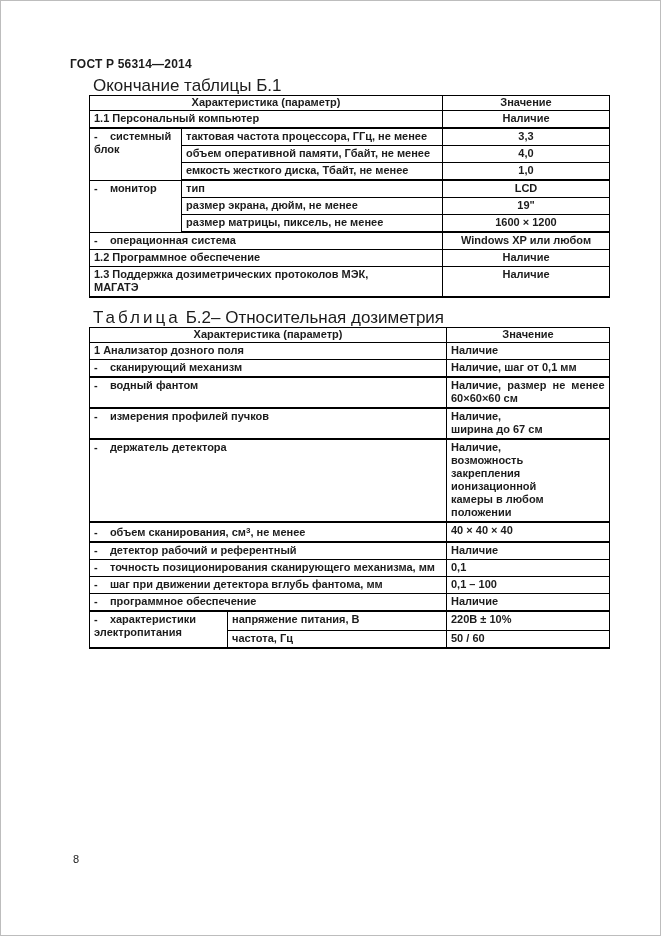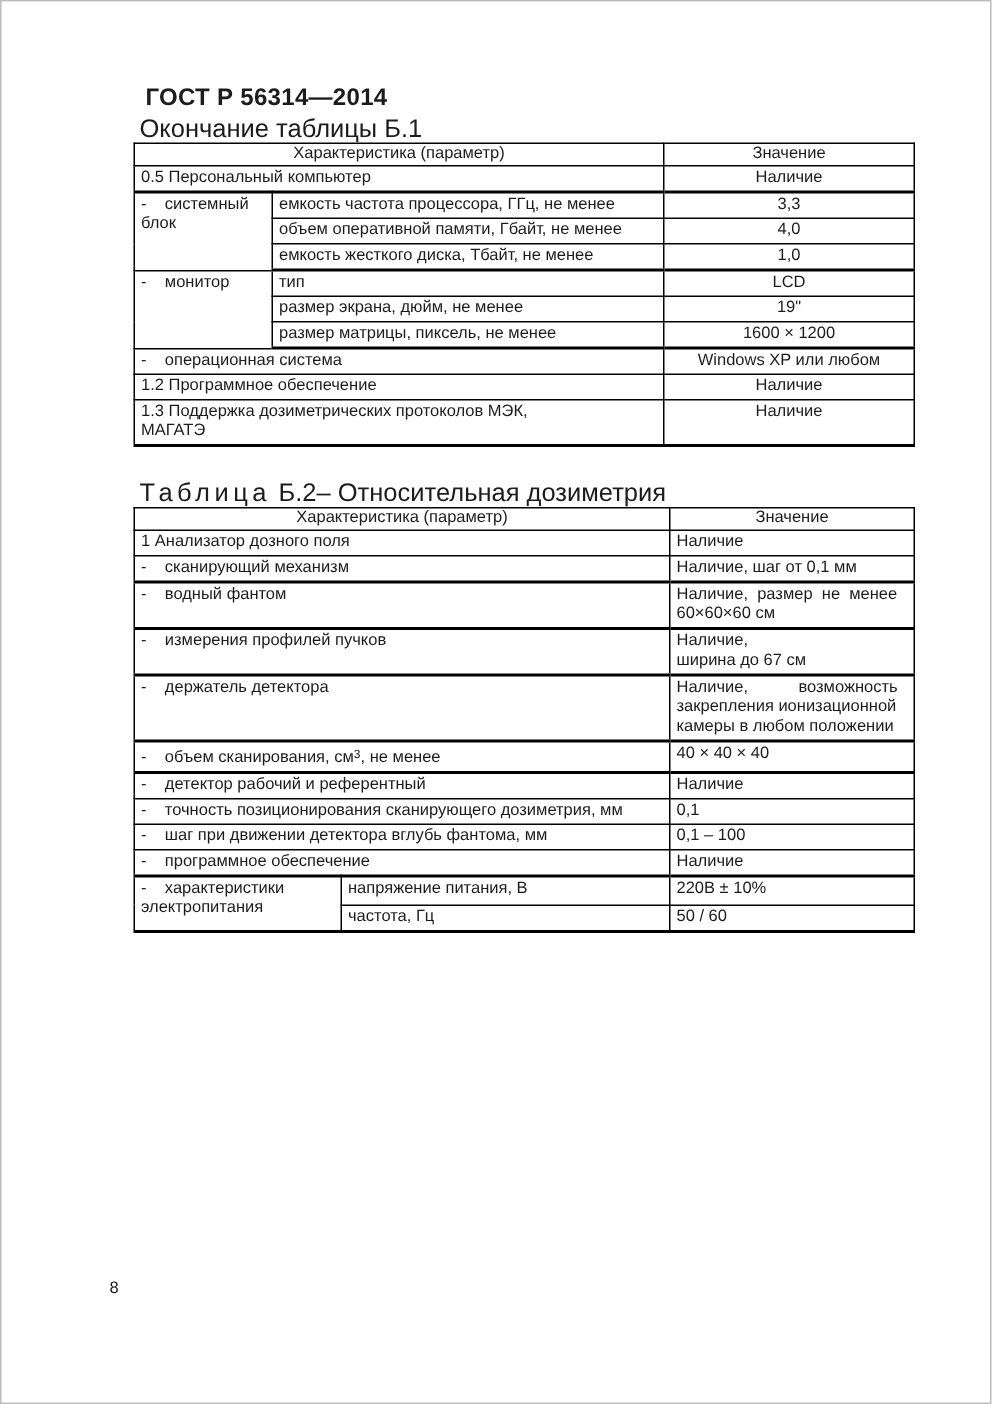--- a/index.html
+++ b/index.html
@@ -11,50 +11,51 @@
     position: relative;
     overflow: hidden;
   }
   .page {
     position: absolute; left: 0; top: 0;
     width: 661px; height: 936px;
     background: #ffffff;
     border: 1px solid #bdbdbd;
   }
   .doc-header {
-    position: absolute; left: 96px; top: 56px;
-    font-size: 16px; font-weight: bold; letter-spacing: 0.2px;
+    position: absolute; left: 69px; top: 56px;
+    font-size: 12px; font-weight: bold; letter-spacing: 0.2px;
     white-space: pre;
   }
   .content {
     position: absolute; left: 88px; top: 78px; width: 520px;
   }
   .tbl-caption {
     font-size: 17px; line-height: 13px;
     margin: 0 0 3px 4px;
     white-space: pre;
   }
-  .b2cap { margin-top: 24px; }
+  .b2cap { margin-top: 13px; }
   .spaced { letter-spacing: 3px; }
   .cap-rest { margin-left: 5px; }
   table.gost {
     border-collapse: collapse;
     table-layout: fixed;
     width: 520px;
     border: 1px solid #000;
     border-bottom: 2px solid #000;
   }
   table.gost td {
     border: 1px solid #000;
     font-size: 11px;
     line-height: 13px;
     padding: 1px 4px 2px 4px;
     vertical-align: top;
     white-space: pre-wrap;
     overflow: hidden;
+    font-weight: bold;
   }
   tr.hdr td { padding-top: 0; padding-bottom: 1px; height: 14px; }
   tr.bb2 td, td.gb { border-bottom: 2px solid #000; }
   .c { text-align: center; }
   .sup { font-size: 8px; vertical-align: 3px; }
   td.med { height: 19px; }
   td.tall { height: 16px; }
   .page-number {
     position: absolute; left: 72px; top: 852px;
     font-size: 11px;
@@ -76,26 +77,26 @@
         <col style="width:92px">
           <col style="width:261px">
           <col style="width:167px">
       </colgroup>
       <tbody>
         <tr class="hdr">
           <td colspan="2" class="c">Характеристика (параметр)</td>
           <td class="c">Значение</td>
         </tr>
         <tr class="bb2">
-          <td colspan="2">0.5 Персональный компьютер</td>
+          <td colspan="2">1.1 Персональный компьютер</td>
           <td class="c">Наличие</td>
         </tr>
         <tr>
           <td rowspan="3" class="gb">-    системный блок</td>
-          <td>емкость частота процессора, ГГц, не менее</td>
+          <td>тактовая частота процессора, ГГц, не менее</td>
           <td class="c">3,3</td>
         </tr>
         <tr>
           <td>объем оперативной памяти, Гбайт, не менее</td>
           <td class="c">4,0</td>
         </tr>
         <tr class="bb2">
           <td>емкость жесткого диска, Тбайт, не менее</td>
           <td class="c">1,0</td>
         </tr>
@@ -167,21 +168,21 @@
         </tr>
         <tr class="bb2">
           <td colspan="2"><span>-    объем сканирования, см</span><span class="sup">3</span><span>, не менее</span></td>
           <td>40 × 40 × 40</td>
         </tr>
         <tr>
           <td colspan="2">-    детектор рабочий и референтный</td>
           <td>Наличие</td>
         </tr>
         <tr>
-          <td colspan="2">-    точность позиционирования сканирующего дозиметрия, мм</td>
+          <td colspan="2">-    точность позиционирования сканирующего механизма, мм</td>
           <td>0,1</td>
         </tr>
         <tr>
           <td colspan="2">-    шаг при движении детектора вглубь фантома, мм</td>
           <td>0,1 – 100</td>
         </tr>
         <tr class="bb2">
           <td colspan="2">-    программное обеспечение</td>
           <td>Наличие</td>
         </tr>

